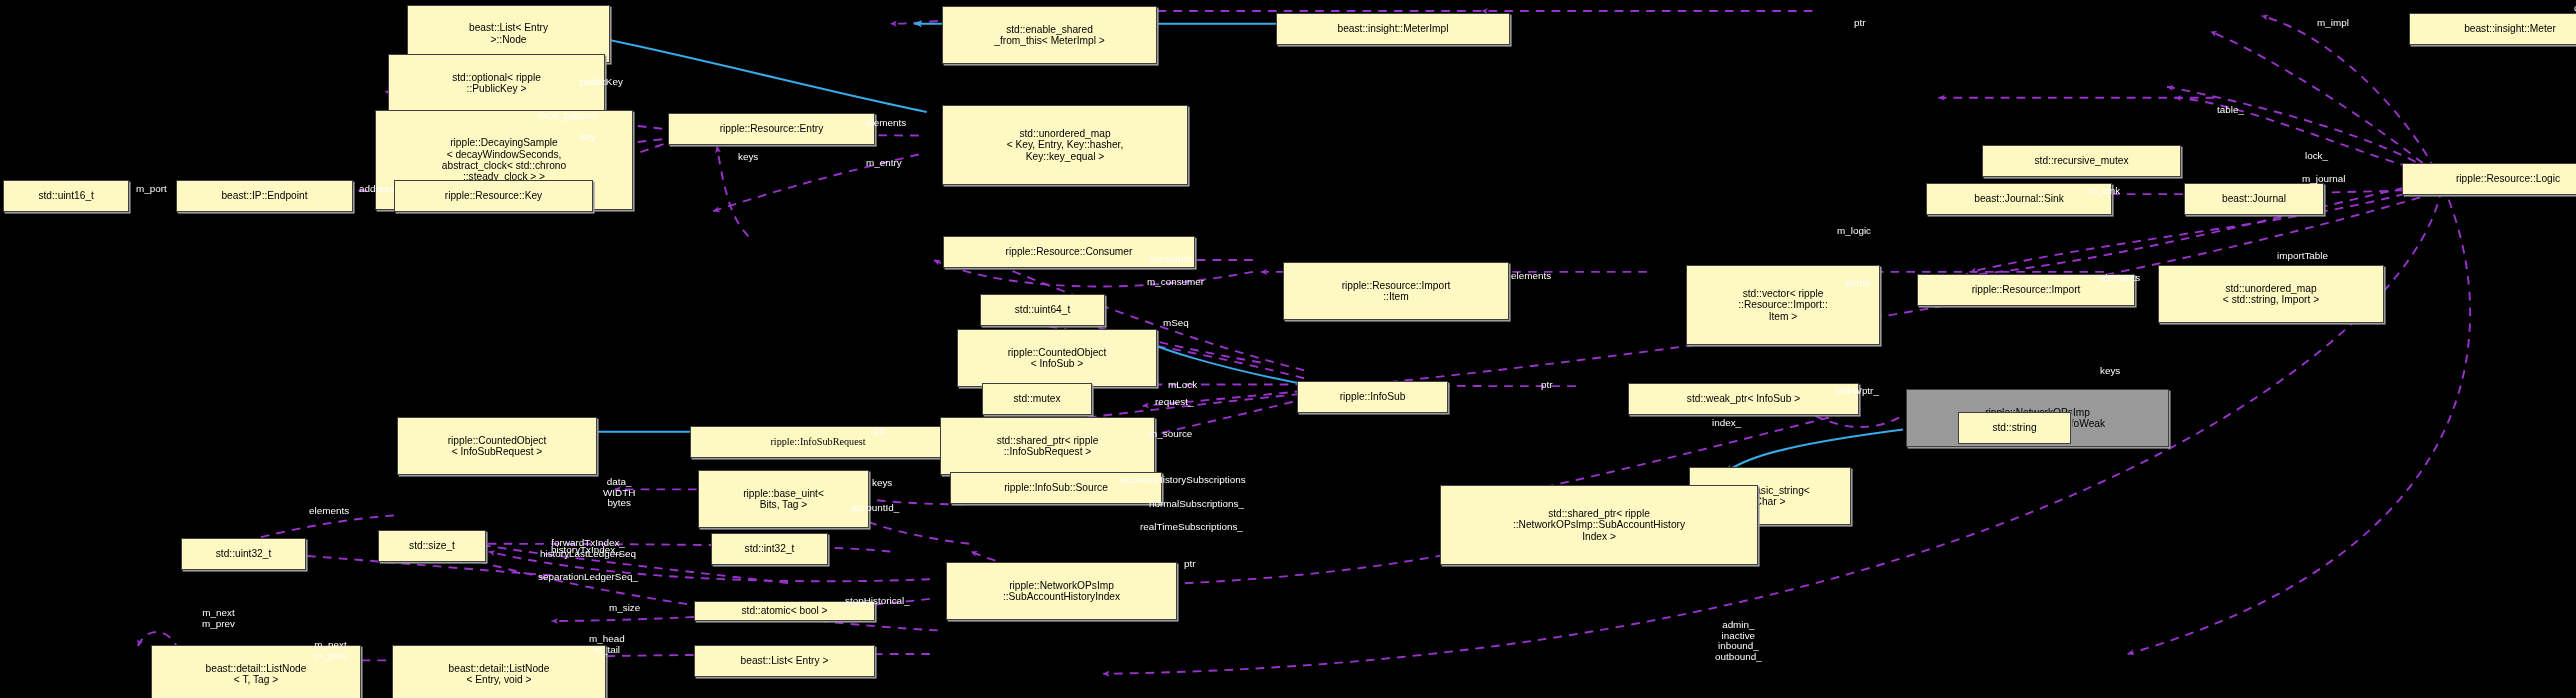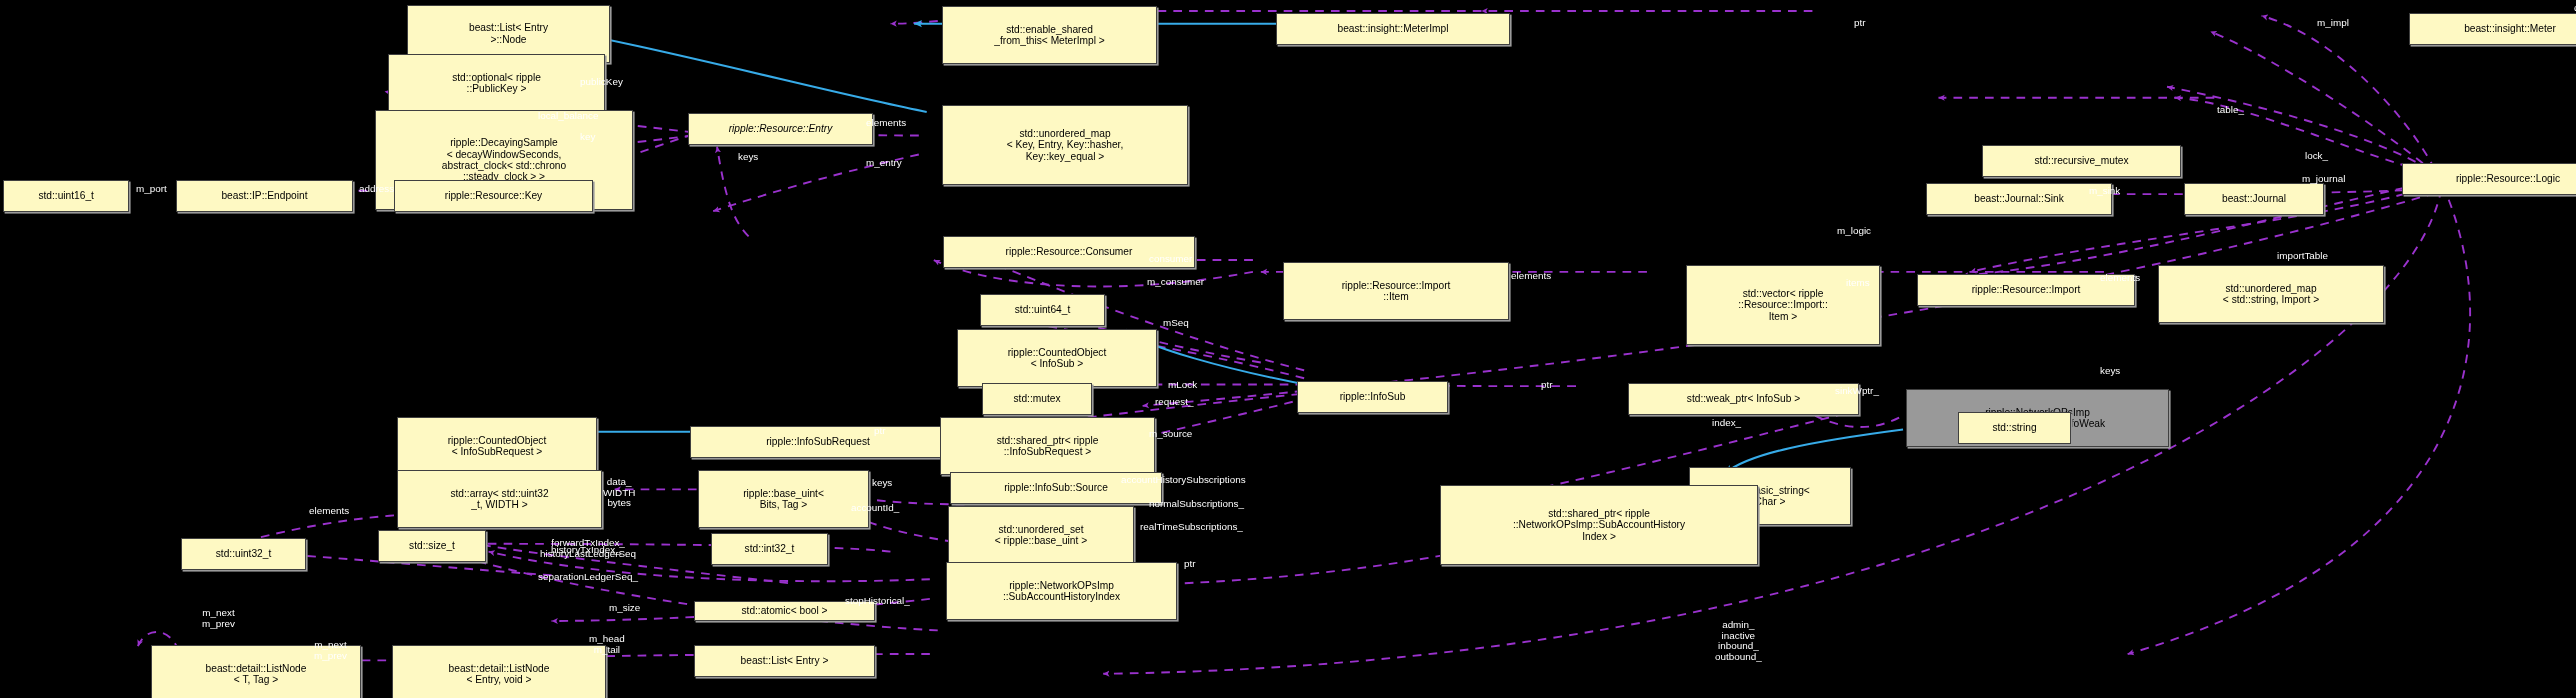--- a/index.html
+++ b/index.html
@@ -147,21 +147,21 @@
 &gt;::Node</div>
     <div class="node" style="left: 388px; top: 54px; width: 217px; height: 58px;">std::optional&lt; ripple
 ::PublicKey &gt;</div>
     <div class="node" style="left: 375px; top: 110px; width: 258px; height: 100px;">ripple::DecayingSample
 &lt; decayWindowSeconds,
 abstract_clock&lt; std::chrono
 ::steady_clock &gt; &gt;</div>
     <div class="node" style="left: 3.2px; top: 180px; width: 126px; height: 32px;">std::uint16_t</div>
     <div class="node" style="left: 176px; top: 180px; width: 177px; height: 32px;">beast::IP::Endpoint</div>
     <div class="node" style="left: 394px; top: 180px; width: 199px; height: 32px;">ripple::Resource::Key</div>
-    <div class="node" style="left: 688px; top: 113px; width: 185px; height: 32px; font-style: italic;">ripple::Resource::Entry</div>
+    <div class="node" style="left: 668px; top: 113px; width: 207px; height: 32px;">ripple::Resource::Entry</div>
     <div class="node" style="left: 942px; top: 105px; width: 246px; height: 80px;">std::unordered_map
 &lt; Key, Entry, Key::hasher,
 Key::key_equal &gt;</div>
     <div class="node" style="left: 942px; top: 6.3px; width: 215px; height: 58px;">std::enable_shared
 _from_this&lt; MeterImpl &gt;</div>
     <div class="node" style="left: 1276px; top: 12.6px; width: 234px; height: 32px;">beast::insight::MeterImpl</div>
     <div class="node" style="left: 2409px; top: 12.6px; width: 202px; height: 32px;">beast::insight::Meter</div>
     <div class="node" style="left: 1982px; top: 145px; width: 199px; height: 32px;">std::recursive_mutex</div>
     <div class="node" style="left: 2402px; top: 163px; width: 212px; height: 32px;">ripple::Resource::Logic</div>
     <div class="node" style="left: 1926px; top: 183px; width: 186px; height: 32px;">beast::Journal::Sink</div>
@@ -181,30 +181,26 @@
     <div class="node" style="left: 982px; top: 383px; width: 110px; height: 32px;">std::mutex</div>
     <div class="node" style="left: 1297px; top: 381px; width: 151px; height: 32px;">ripple::InfoSub</div>
     <div class="node" style="left: 1628px; top: 383px; width: 231px; height: 32px;">std::weak_ptr&lt; InfoSub &gt;</div>
     <div class="node highlight" style="left: 1906px; top: 389px; width: 263px; height: 58px;">ripple::NetworkOPsImp
 ::SubAccountHistoryInfoWeak</div>
     <div class="node" style="left: 1958px; top: 412px; width: 113px; height: 32px;">std::string</div>
     <div class="node" style="left: 1689px; top: 467px; width: 162px; height: 58px;">std::basic_string&lt;
 Char &gt;</div>
     <div class="node" style="left: 397px; top: 417px; width: 200px; height: 58px;">ripple::CountedObject
 &lt; InfoSubRequest &gt;</div>
-    <div class="node" style="left: 690px; top: 426px; width: 256px; height: 32px;">ripple::InfoSubRequest</div>
+    <div class="node" style="left: 690px; top: 426px; width: 256px; height: 32px; font-family: Liberation Serif, serif;">ripple::InfoSubRequest</div>
     <div class="node" style="left: 940px; top: 417px; width: 215px; height: 58px;">std::shared_ptr&lt; ripple
 ::InfoSubRequest &gt;</div>
-    <div class="node" style="left: 397px; top: 470px; width: 205px; height: 58px;">std::array&lt; std::uint32
-_t, WIDTH &gt;</div>
     <div class="node" style="left: 698px; top: 470px; width: 171px; height: 58px;">ripple::base_uint&lt;
 Bits, Tag &gt;</div>
     <div class="node" style="left: 950px; top: 472px; width: 212px; height: 32px;">ripple::InfoSub::Source</div>
-    <div class="node" style="left: 948px; top: 506px; width: 186px; height: 58px;">std::unordered_set
-&lt; ripple::base_uint &gt;</div>
     <div class="node" style="left: 1440px; top: 485px; width: 318px; height: 80px;">std::shared_ptr&lt; ripple
 ::NetworkOPsImp::SubAccountHistory
 Index &gt;</div>
     <div class="node" style="left: 181px; top: 538px; width: 125px; height: 32px;">std::uint32_t</div>
     <div class="node" style="left: 378px; top: 530px; width: 108px; height: 32px;">std::size_t</div>
     <div class="node" style="left: 711px; top: 533px; width: 117px; height: 32px;">std::int32_t</div>
     <div class="node" style="left: 946px; top: 562px; width: 231px; height: 58px;">ripple::NetworkOPsImp
 ::SubAccountHistoryIndex</div>
     <div class="node" style="left: 694px; top: 601px; width: 181px; height: 20px;">std::atomic&lt; bool &gt;</div>
     <div class="node" style="left: 151px; top: 645px; width: 210px; height: 58px;">beast::detail::ListNode

